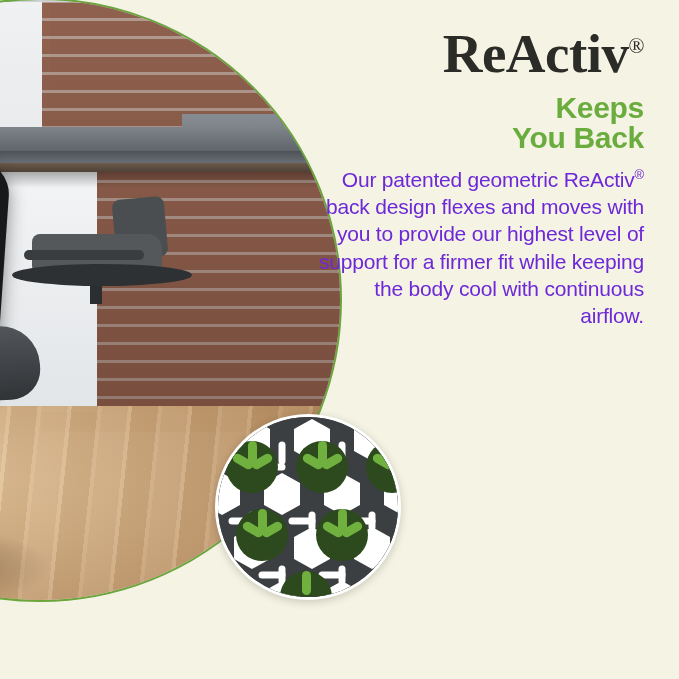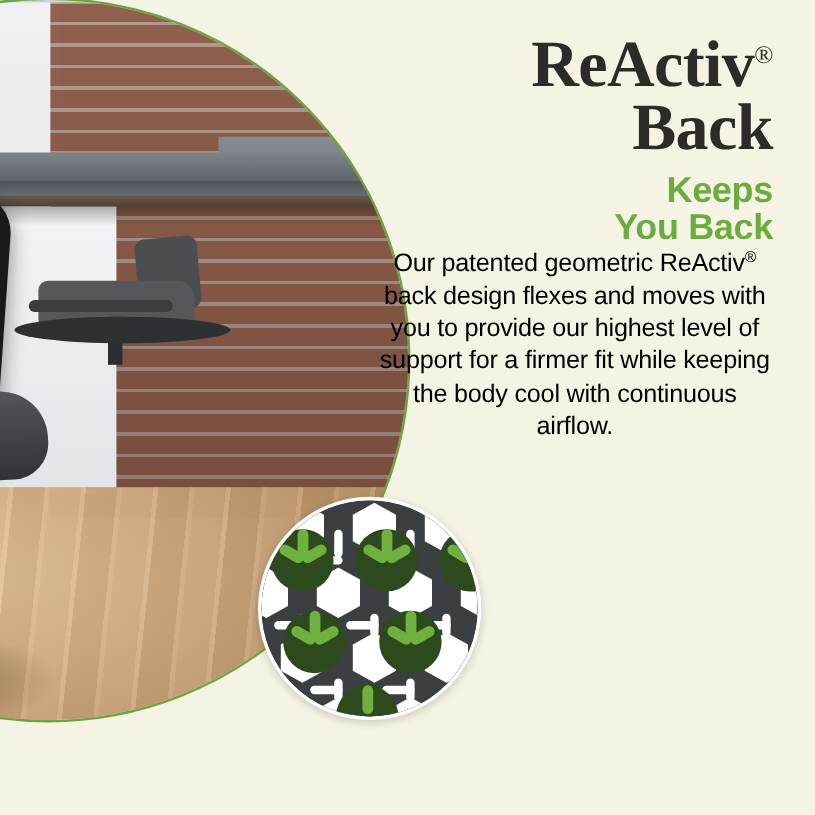--- a/index.html
+++ b/index.html
@@ -132,25 +132,25 @@
   }
   #subhead{
     margin-top:13px;
     font-size:30px;
     font-weight:bold;
     line-height:1.02;
     color:#6aad3e;
     letter-spacing:-0.3px;
   }
   #body-copy{
+    margin-top:12px;
     font-size:21px;
     line-height:1.30;
-    color:#000000;
+    color:#6d28d9;
     letter-spacing:-0.2px;
-    text-align:center;
   }
   #body-copy .reg{ font-size:13px; vertical-align:super; }
 </style>
 </head>
 <body>
 
 <div id="photo-circle">
   <div class="scene">
 
     <div class="s wall-mid"></div>
@@ -273,21 +273,20 @@
         </g>
       </g>
     </g>
   </svg>
 </div>
 
 <div id="text-col">
 
   <h1 id="title">
     <span>ReActiv</span><span class="reg">®</span><br>
-    <span>Back</span>
   </h1>
 
   <h2 id="subhead">
     <span>Keeps</span><br>
     <span>You Back</span>
   </h2>
 
   <p id="body-copy">
     <span>Our patented geometric ReActiv</span><span class="reg">®</span><span> back design flexes and moves with you to provide our highest level of support for a firmer fit while keeping the body cool with continuous airflow.</span>
   </p>

